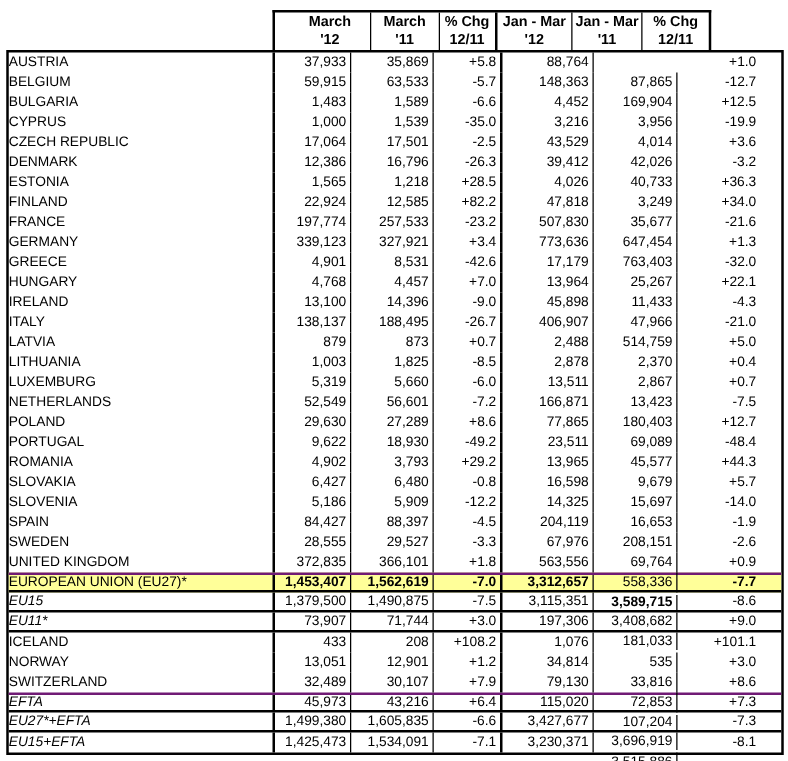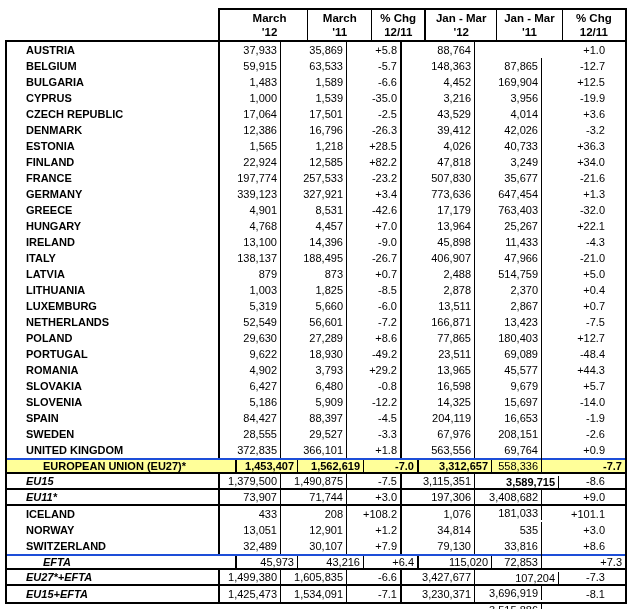--- a/index.html
+++ b/index.html
@@ -5,46 +5,46 @@
   html,body { margin:0; padding:0; background:#fff; }
   .page {
     position:relative; width:630px; height:609px; background:#ffffff;
     font-family:"Liberation Sans", sans-serif; color:#000;
   }
   .twrap { position:absolute; left:5px; top:8px; }
   * { box-sizing:border-box; }
 
   
   .thead {
-    margin-left:213px; width:409px; height:32px;
+    margin-left:213px; width:351px; height:32px;
     border:2px solid #000; border-bottom:none;
     display:flex;
     padding-left:12px;
   }
   .hcell {
     display:flex; flex-direction:column; justify-content:center; align-items:center;
     font-weight:bold; font-size:11.5px; line-height:14px; white-space:nowrap;
     border-right:1px solid #000;
   }
   .hcell.thick { border-right:2px solid #000; }
   .hcell.last { border-right:none; }
 
   
   .tbody { width:622px; border:2px solid #000; }
   .row { display:flex; height:16px; }
-  .row.bt { border-top:2px solid #1d4ed8;justify-content:flex-end; }
+  .row.bt { border-top:2px solid #701a75; }
   .row.bb { border-bottom:2px solid #000; }
   .cell {
     display:flex; align-items:center; overflow:hidden; white-space:nowrap;
     font-size:11px; height:100%;
     border-right:1px solid #000;
   }
   .cell.thick { border-right:2px solid #000; }
   .cell.last  { border-right:none; }
-  .lab { justify-content:flex-start; padding-left:19px; font-weight:bold; }
+  .lab { justify-content:flex-start; padding-left:0; font-weight:normal; }
   .num { justify-content:flex-end; padding-right:3px; }
 
   
   .c0 { width:213px; } .c1 { width:61px; } .c2 { width:66px; }
   .c3 { width:55px; }  .c4 { width:73px;padding-left:48px; } .c5 { width:67px;margin-top:16px; } .c6 { width:66px; }
   .h1 { width:78px; } .h2 { width:66px; } .h3 { width:55px; }
   .h4 { width:73px; } .h5 { width:67px; } .h6 { width:64px; }
 
   
   .row.country .lab { font-style:normal; }

